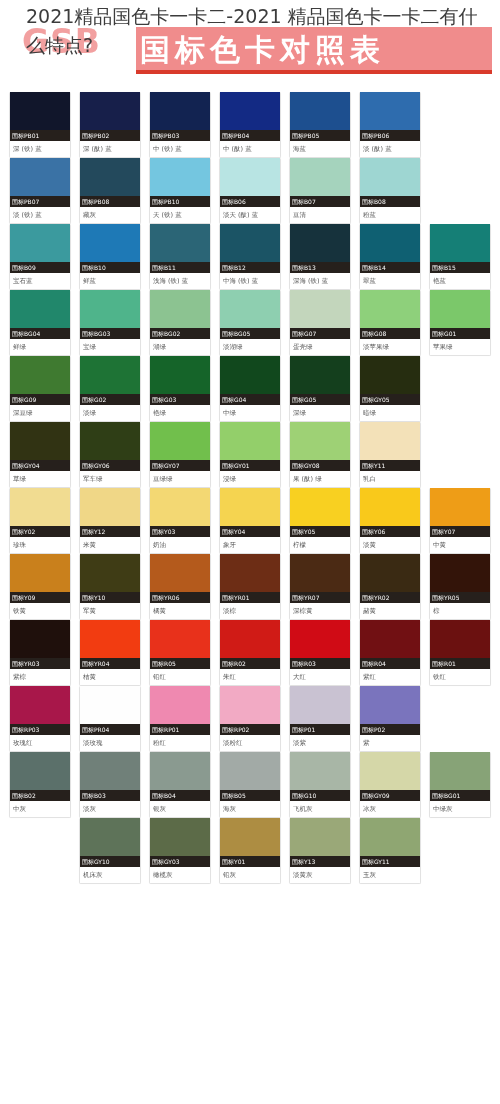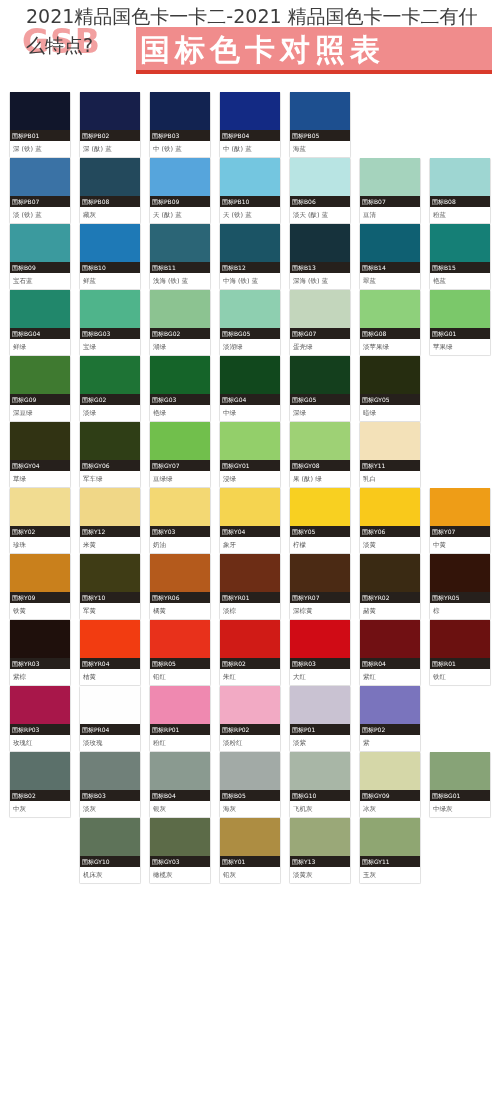--- a/index.html
+++ b/index.html
@@ -171,44 +171,44 @@
         </div>
       </div>
       <div class="cell">
         <div class="chip-wrap">
           <div class="chip" style="background: rgb(29, 79, 143);">
             <div class="code">国标PB05</div>
           </div>
           <div class="cname">海蓝</div>
         </div>
       </div>
+      <div class="cell">
+        <div class="chip-wrap">
+          <div class="chip" style="background: rgb(46, 108, 174);">
+            <div class="code">国标PB06</div>
+          </div>
+          <div class="cname">淡 (酞) 蓝</div>
+        </div>
+      </div>
     </div>
     <div class="row">
       <div class="cell">
         <div class="chip-wrap">
           <div class="chip" style="background: rgb(58, 114, 165);">
             <div class="code">国标PB07</div>
           </div>
           <div class="cname">淡 (铁) 蓝</div>
         </div>
       </div>
       <div class="cell">
         <div class="chip-wrap">
           <div class="chip" style="background: rgb(35, 73, 92);">
             <div class="code">国标PB08</div>
           </div>
           <div class="cname">藏灰</div>
-        </div>
-      </div>
-      <div class="cell">
-        <div class="chip-wrap">
-          <div class="chip" style="background: rgb(86, 165, 220);">
-            <div class="code">国标PB09</div>
-          </div>
-          <div class="cname">天 (酞) 蓝</div>
         </div>
       </div>
       <div class="cell">
         <div class="chip-wrap">
           <div class="chip" style="background: rgb(116, 198, 224);">
             <div class="code">国标PB10</div>
           </div>
           <div class="cname">天 (铁) 蓝</div>
         </div>
       </div>

